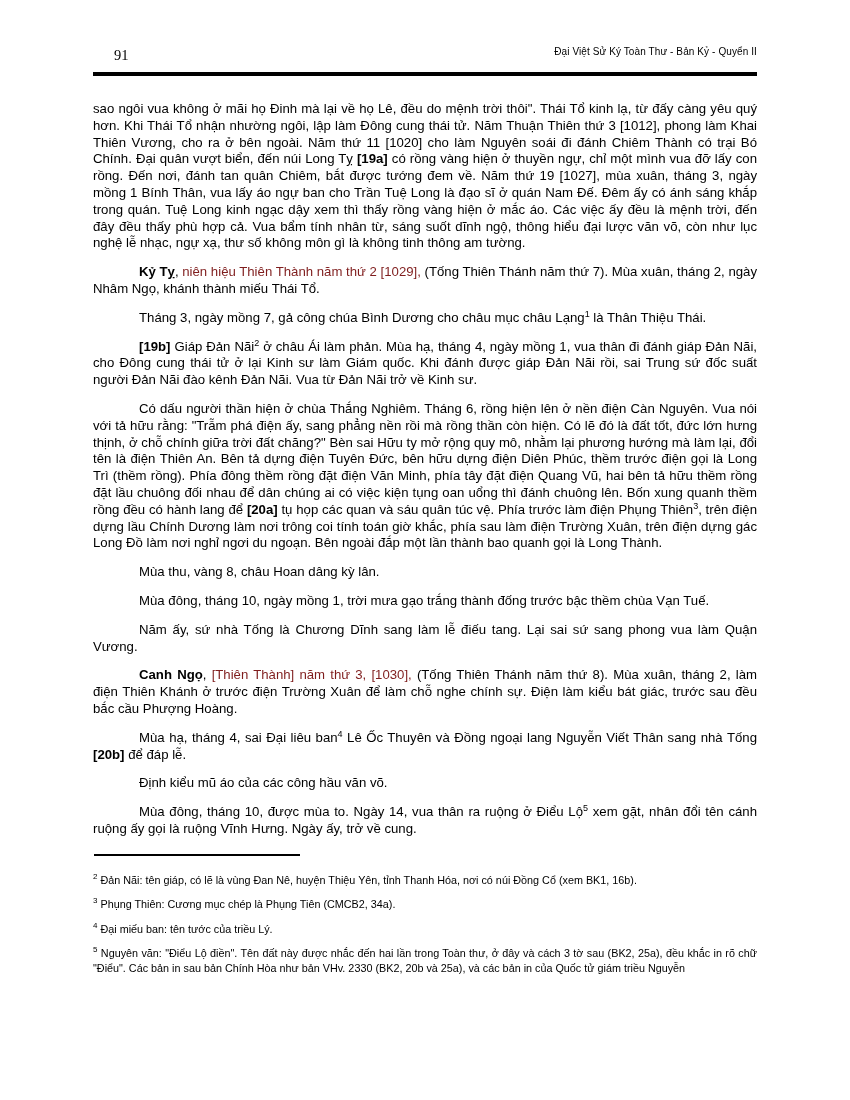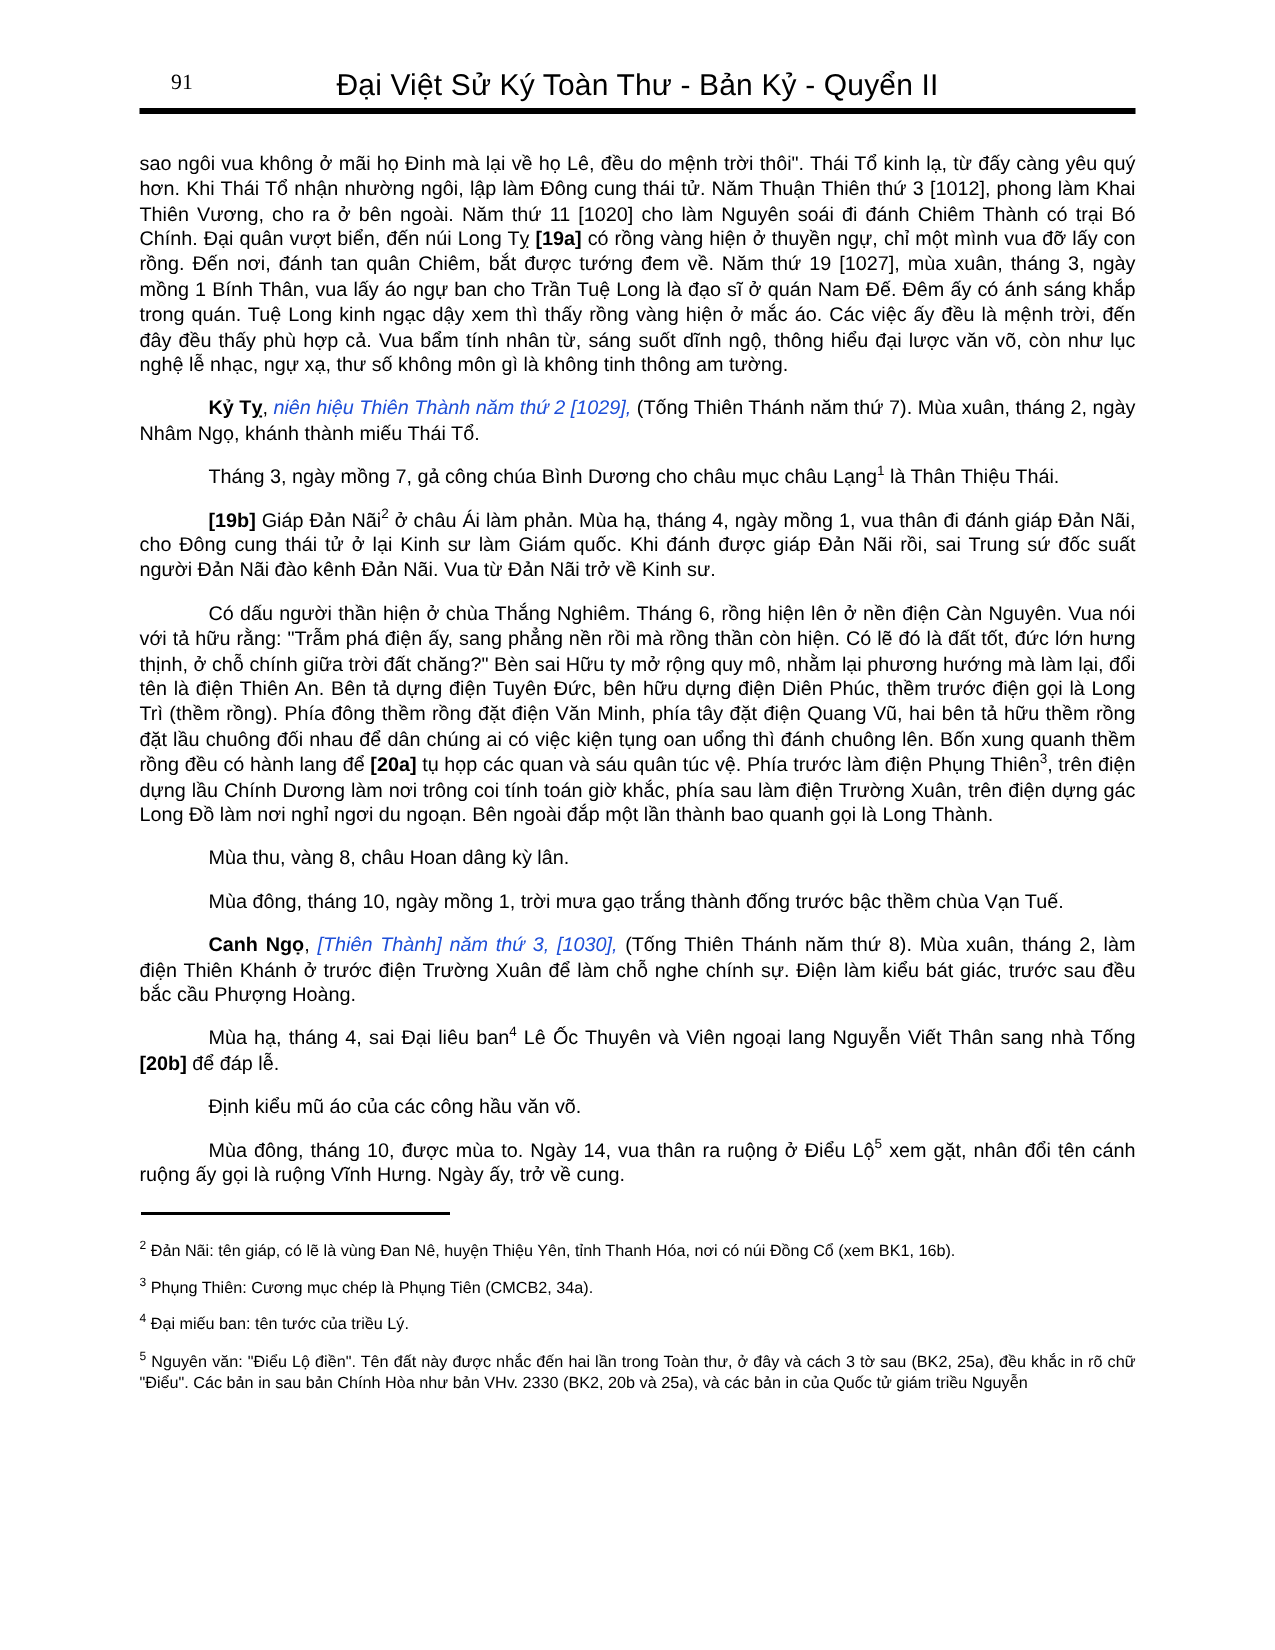--- a/index.html
+++ b/index.html
@@ -27,22 +27,22 @@
   }
   .pagenum {
     position: absolute;
     left: 21px;
     top: 1px;
     font-family: "Liberation Serif", serif;
     font-size: 14.5px;
   }
   .title {
     display: block;
-    text-align: center;
-    font-size: 20px;
+    text-align: right;
+    font-size: 10px;
     letter-spacing: 0.1px;
   }
   .rule {
     border-top: 4px solid #000000;
     margin-top: 5px;
     height: 0;
   }
   .docbody {
     margin-top: 25px;
   }
@@ -51,21 +51,21 @@
     font-size: 13.2px;
     line-height: 16.8px;
     text-align: justify;
     text-justify: inter-word;
   }
   p.para.indent {
     text-indent: 46px;
   }
   .run-normal { font-weight: normal; }
   .run-bold { font-weight: bold; }
-  .run-gray { color: #1d4ed8; font-style: italic; }
+  .run-gray { color: #7f1d1d; }
   sup.ref {
     font-size: 9px;
     line-height: 0;
     vertical-align: super;
   }
   .fn-sep {
     width: 206px;
     border-top: 2.5px solid #000000;
     margin: 16px 0 17px 1px;
     height: 0;
@@ -92,22 +92,23 @@
   </div>
   <div class="rule"></div>
   <div class="docbody">
       <p class="para"><span class="run-normal">sao ngôi vua không ở mãi họ Đinh mà lại về họ Lê, đều do mệnh trời thôi". Thái Tổ kinh lạ, từ đấy càng yêu quý hơn. Khi Thái Tổ nhận nhường ngôi, lập làm Đông cung thái tử. Năm Thuận Thiên thứ 3 [1012], phong làm Khai Thiên Vương, cho ra ở bên ngoài. Năm thứ 11 [1020] cho làm Nguyên soái đi đánh Chiêm Thành có trại Bó Chính. Đại quân vượt biển, đến núi Long Tỵ </span><span class="run-bold">[19a]</span><span class="run-normal"> có rồng vàng hiện ở thuyền ngự, chỉ một mình vua đỡ lấy con rồng. Đến nơi, đánh tan quân Chiêm, bắt được tướng đem về. Năm thứ 19 [1027], mùa xuân, tháng 3, ngày mồng 1 Bính Thân, vua lấy áo ngự ban cho Trần Tuệ Long là đạo sĩ ở quán Nam Đế. Đêm ấy có ánh sáng khắp trong quán. Tuệ Long kinh ngạc dậy xem thì thấy rồng vàng hiện ở mắc áo. Các việc ấy đều là mệnh trời, đến đây đều thấy phù hợp cả. Vua bẩm tính nhân từ, sáng suốt dĩnh ngộ, thông hiểu đại lược văn võ, còn như lục nghệ lễ nhạc, ngự xạ, thư số không môn gì là không tinh thông am tường.</span></p>
       <p class="para indent"><span class="run-bold">Kỷ Tỵ</span><span class="run-normal">, </span><span class="run-gray">niên hiệu Thiên Thành năm thứ 2 [1029],</span><span class="run-normal"> (Tống Thiên Thánh năm thứ 7). Mùa xuân, tháng 2, ngày Nhâm Ngọ, khánh thành miếu Thái Tổ.</span></p>
       <p class="para indent"><span class="run-normal">Tháng 3, ngày mồng 7, gả công chúa Bình Dương cho châu mục châu Lạng</span><sup class="ref">1</sup><span class="run-normal"> là Thân Thiệu Thái.</span></p>
       <p class="para indent"><span class="run-bold">[19b]</span><span class="run-normal"> Giáp Đản Nãi</span><sup class="ref">2</sup><span class="run-normal"> ở châu Ái làm phản. Mùa hạ, tháng 4, ngày mồng 1, vua thân đi đánh giáp Đản Nãi, cho Đông cung thái tử ở lại Kinh sư làm Giám quốc. Khi đánh được giáp Đản Nãi rồi, sai Trung sứ đốc suất người Đản Nãi đào kênh Đản Nãi. Vua từ Đản Nãi trở về Kinh sư.</span></p>
       <p class="para indent"><span class="run-normal">Có dấu người thần hiện ở chùa Thắng Nghiêm. Tháng 6, rồng hiện lên ở nền điện Càn Nguyên. Vua nói với tả hữu rằng: "Trẫm phá điện ấy, sang phẳng nền rồi mà rồng thần còn hiện. Có lẽ đó là đất tốt, đức lớn hưng thịnh, ở chỗ chính giữa trời đất chăng?" Bèn sai Hữu ty mở rộng quy mô, nhằm lại phương hướng mà làm lại, đổi tên là điện Thiên An. Bên tả dựng điện Tuyên Đức, bên hữu dựng điện Diên Phúc, thềm trước điện gọi là Long Trì (thềm rồng). Phía đông thềm rồng đặt điện Văn Minh, phía tây đặt điện Quang Vũ, hai bên tả hữu thềm rồng đặt lầu chuông đối nhau để dân chúng ai có việc kiện tụng oan uổng thì đánh chuông lên. Bốn xung quanh thềm rồng đều có hành lang để </span><span class="run-bold">[20a]</span><span class="run-normal"> tụ họp các quan và sáu quân túc vệ. Phía trước làm điện Phụng Thiên</span><sup class="ref">3</sup><span class="run-normal">, trên điện dựng lầu Chính Dương làm nơi trông coi tính toán giờ khắc, phía sau làm điện Trường Xuân, trên điện dựng gác Long Đồ làm nơi nghỉ ngơi du ngoạn. Bên ngoài đắp một lần thành bao quanh gọi là Long Thành.</span></p>
       <p class="para indent"><span class="run-normal">Mùa thu, vàng 8, châu Hoan dâng kỳ lân.</span></p>
       <p class="para indent"><span class="run-normal">Mùa đông, tháng 10, ngày mồng 1, trời mưa gạo trắng thành đống trước bậc thềm chùa Vạn Tuế.</span></p>
+      <p class="para indent"><span class="run-normal">Năm ấy, sứ nhà Tống là Chương Dĩnh sang làm lễ điếu tang. Lại sai sứ sang phong vua làm Quận Vương.</span></p>
       <p class="para indent"><span class="run-bold">Canh Ngọ</span><span class="run-normal">, </span><span class="run-gray">[Thiên Thành] năm thứ 3, [1030],</span><span class="run-normal"> (Tống Thiên Thánh năm thứ 8). Mùa xuân, tháng 2, làm điện Thiên Khánh ở trước điện Trường Xuân để làm chỗ nghe chính sự. Điện làm kiểu bát giác, trước sau đều bắc cầu Phượng Hoàng.</span></p>
-      <p class="para indent"><span class="run-normal">Mùa hạ, tháng 4, sai Đại liêu ban</span><sup class="ref">4</sup><span class="run-normal"> Lê Ốc Thuyên và Viên ngoại lang Nguyễn Viết Thân sang nhà Tống </span><span class="run-bold">[20b]</span><span class="run-normal"> để đáp lễ.</span></p>
+      <p class="para indent"><span class="run-normal">Mùa hạ, tháng 4, sai Đại liêu ban</span><sup class="ref">4</sup><span class="run-normal"> Lê Ốc Thuyên và Đồng ngoại lang Nguyễn Viết Thân sang nhà Tống </span><span class="run-bold">[20b]</span><span class="run-normal"> để đáp lễ.</span></p>
       <p class="para indent"><span class="run-normal">Định kiểu mũ áo của các công hầu văn võ.</span></p>
       <p class="para indent"><span class="run-normal">Mùa đông, tháng 10, được mùa to. Ngày 14, vua thân ra ruộng ở Điểu Lộ</span><sup class="ref">5</sup><span class="run-normal"> xem gặt, nhân đổi tên cánh ruộng ấy gọi là ruộng Vĩnh Hưng. Ngày ấy, trở về cung.</span></p>
     </div>
   <div class="fn-sep"></div>
   <div class="footnotes">
       <p><sup>2</sup><span> Đản Nãi: tên giáp, có lẽ là vùng Đan Nê, huyện Thiệu Yên, tỉnh Thanh Hóa, nơi có núi Đồng Cổ (xem BK1, 16b).</span></p>
       <p><sup>3</sup><span> Phụng Thiên: Cương mục chép là Phụng Tiên (CMCB2, 34a).</span></p>
       <p><sup>4</sup><span> Đại miếu ban: tên tước của triều Lý.</span></p>
       <p><sup>5</sup><span> Nguyên văn: "Điểu Lộ điền". Tên đất này được nhắc đến hai lần trong Toàn thư, ở đây và cách 3 tờ sau (BK2, 25a), đều khắc in rõ chữ "Điểu". Các bản in sau bản Chính Hòa như bản VHv. 2330 (BK2, 20b và 25a), và các bản in của Quốc tử giám triều Nguyễn</span></p>
     </div>

